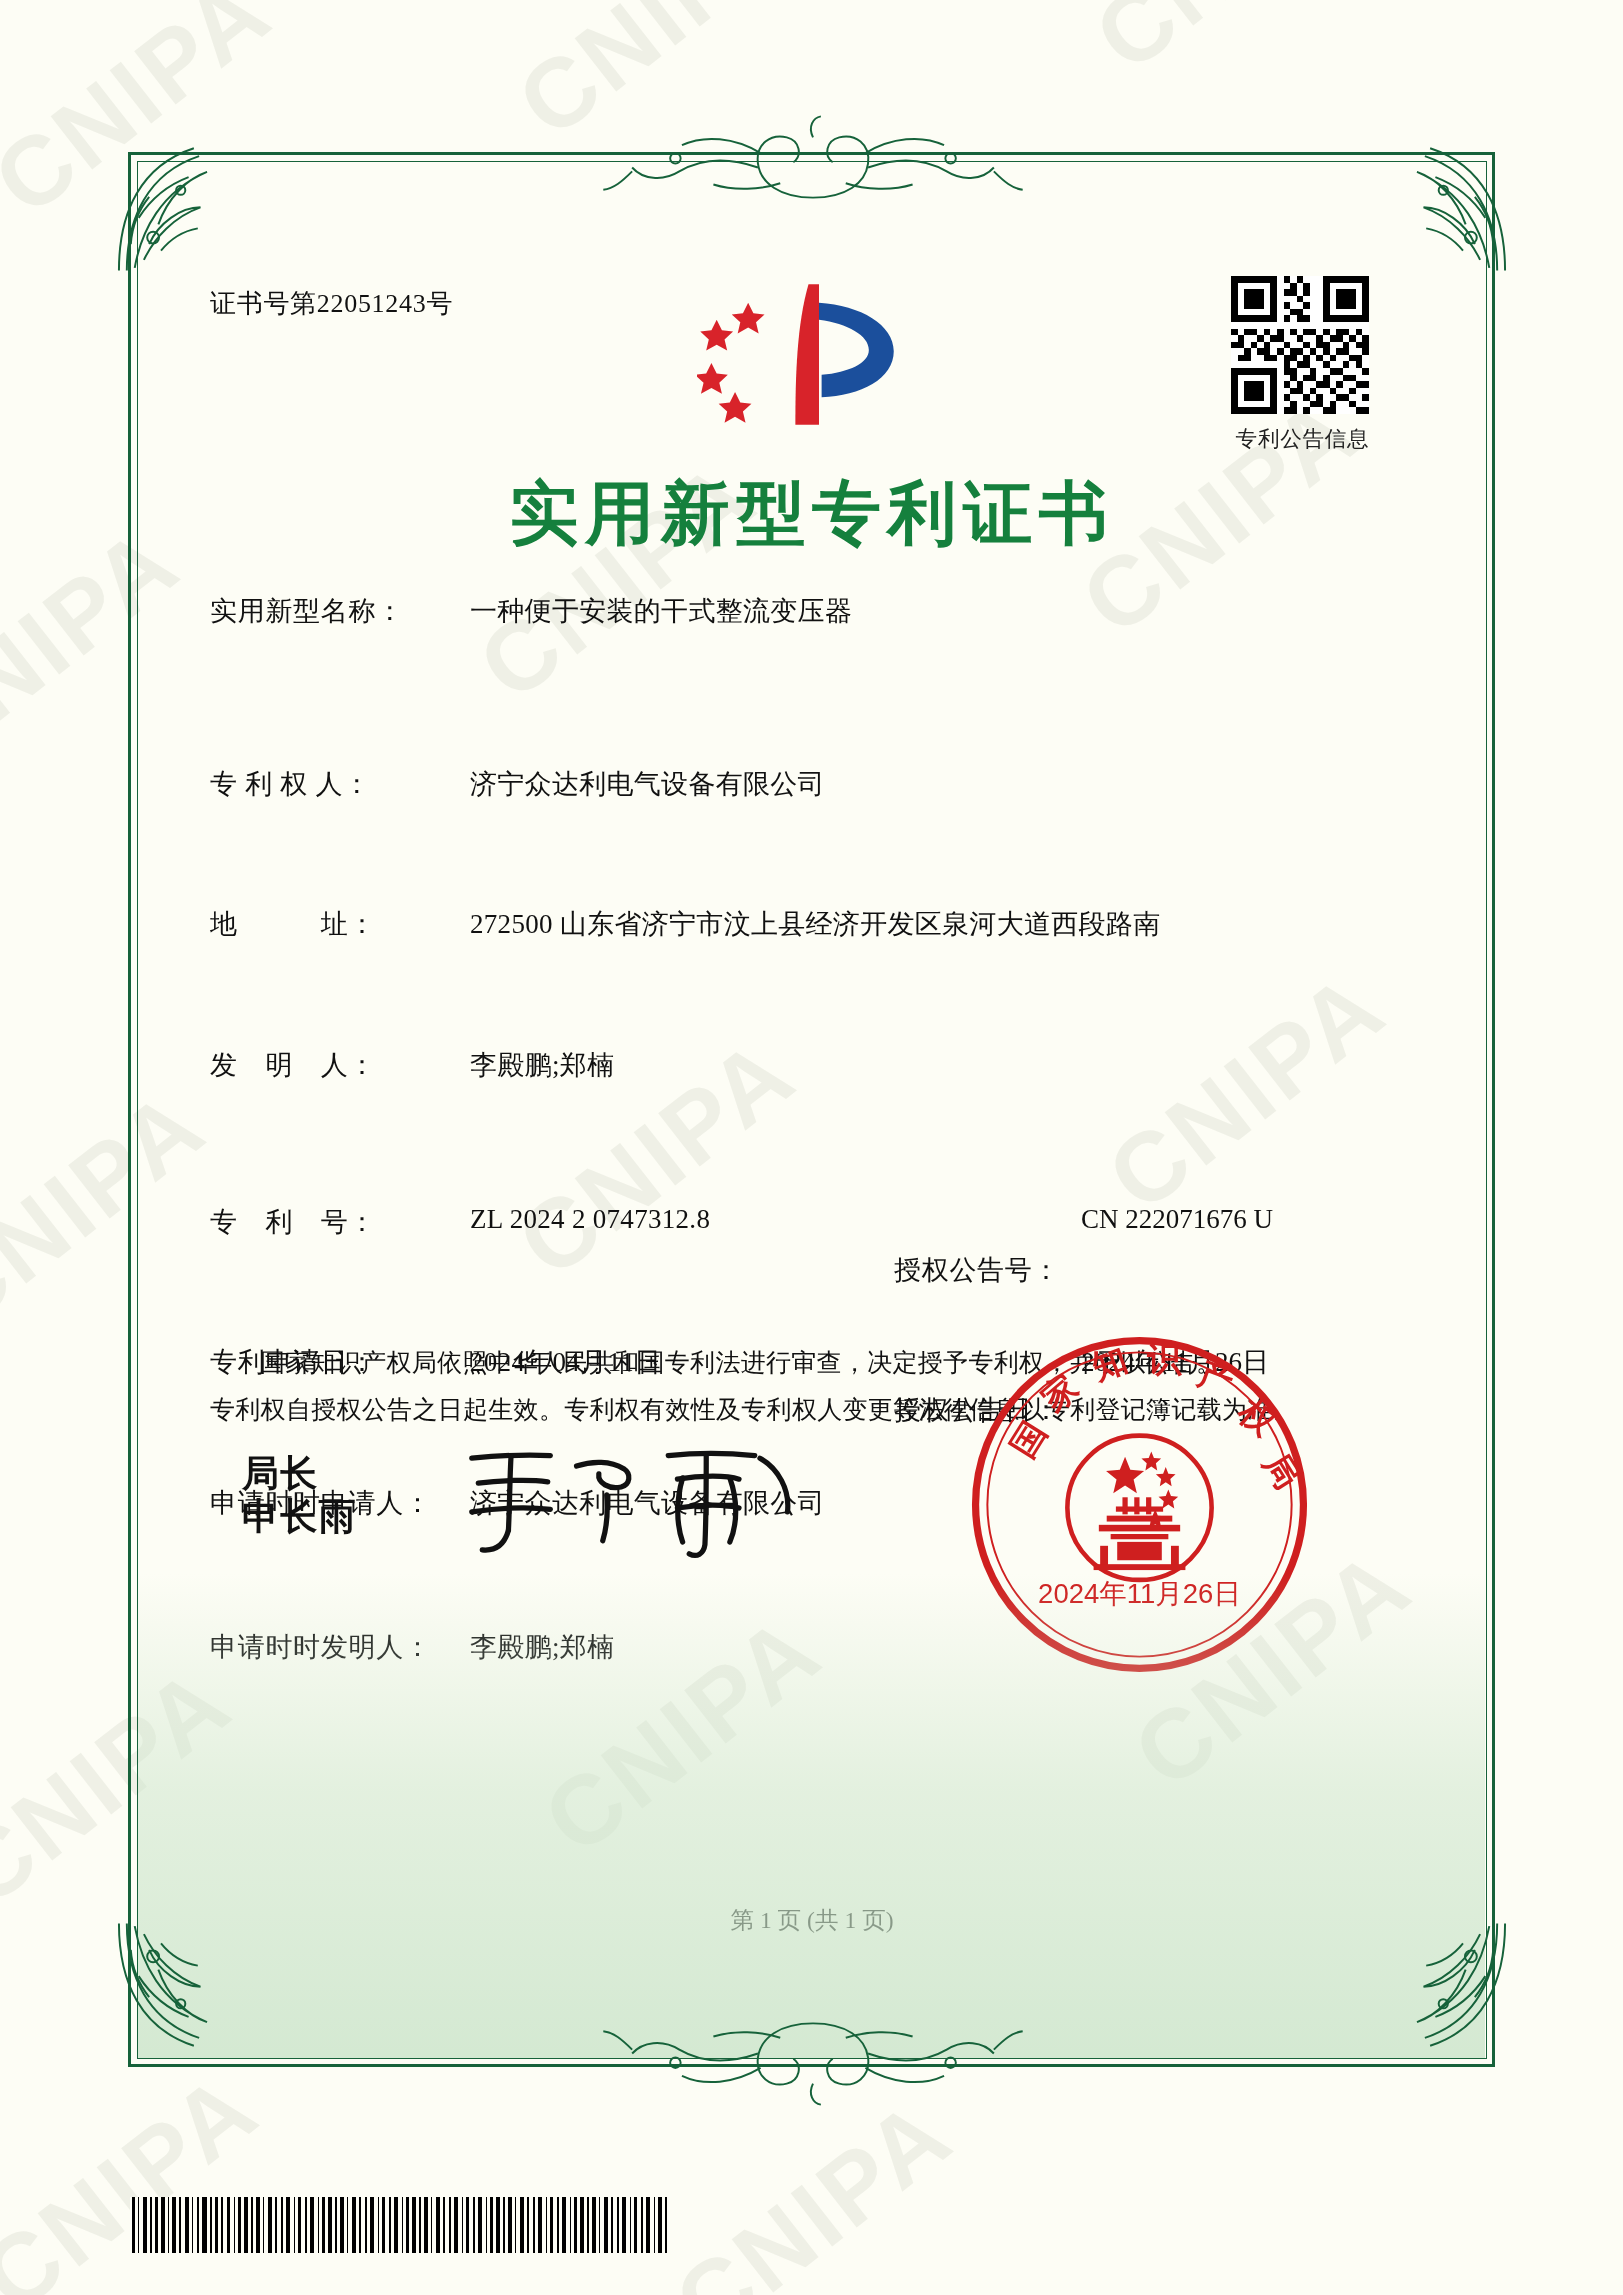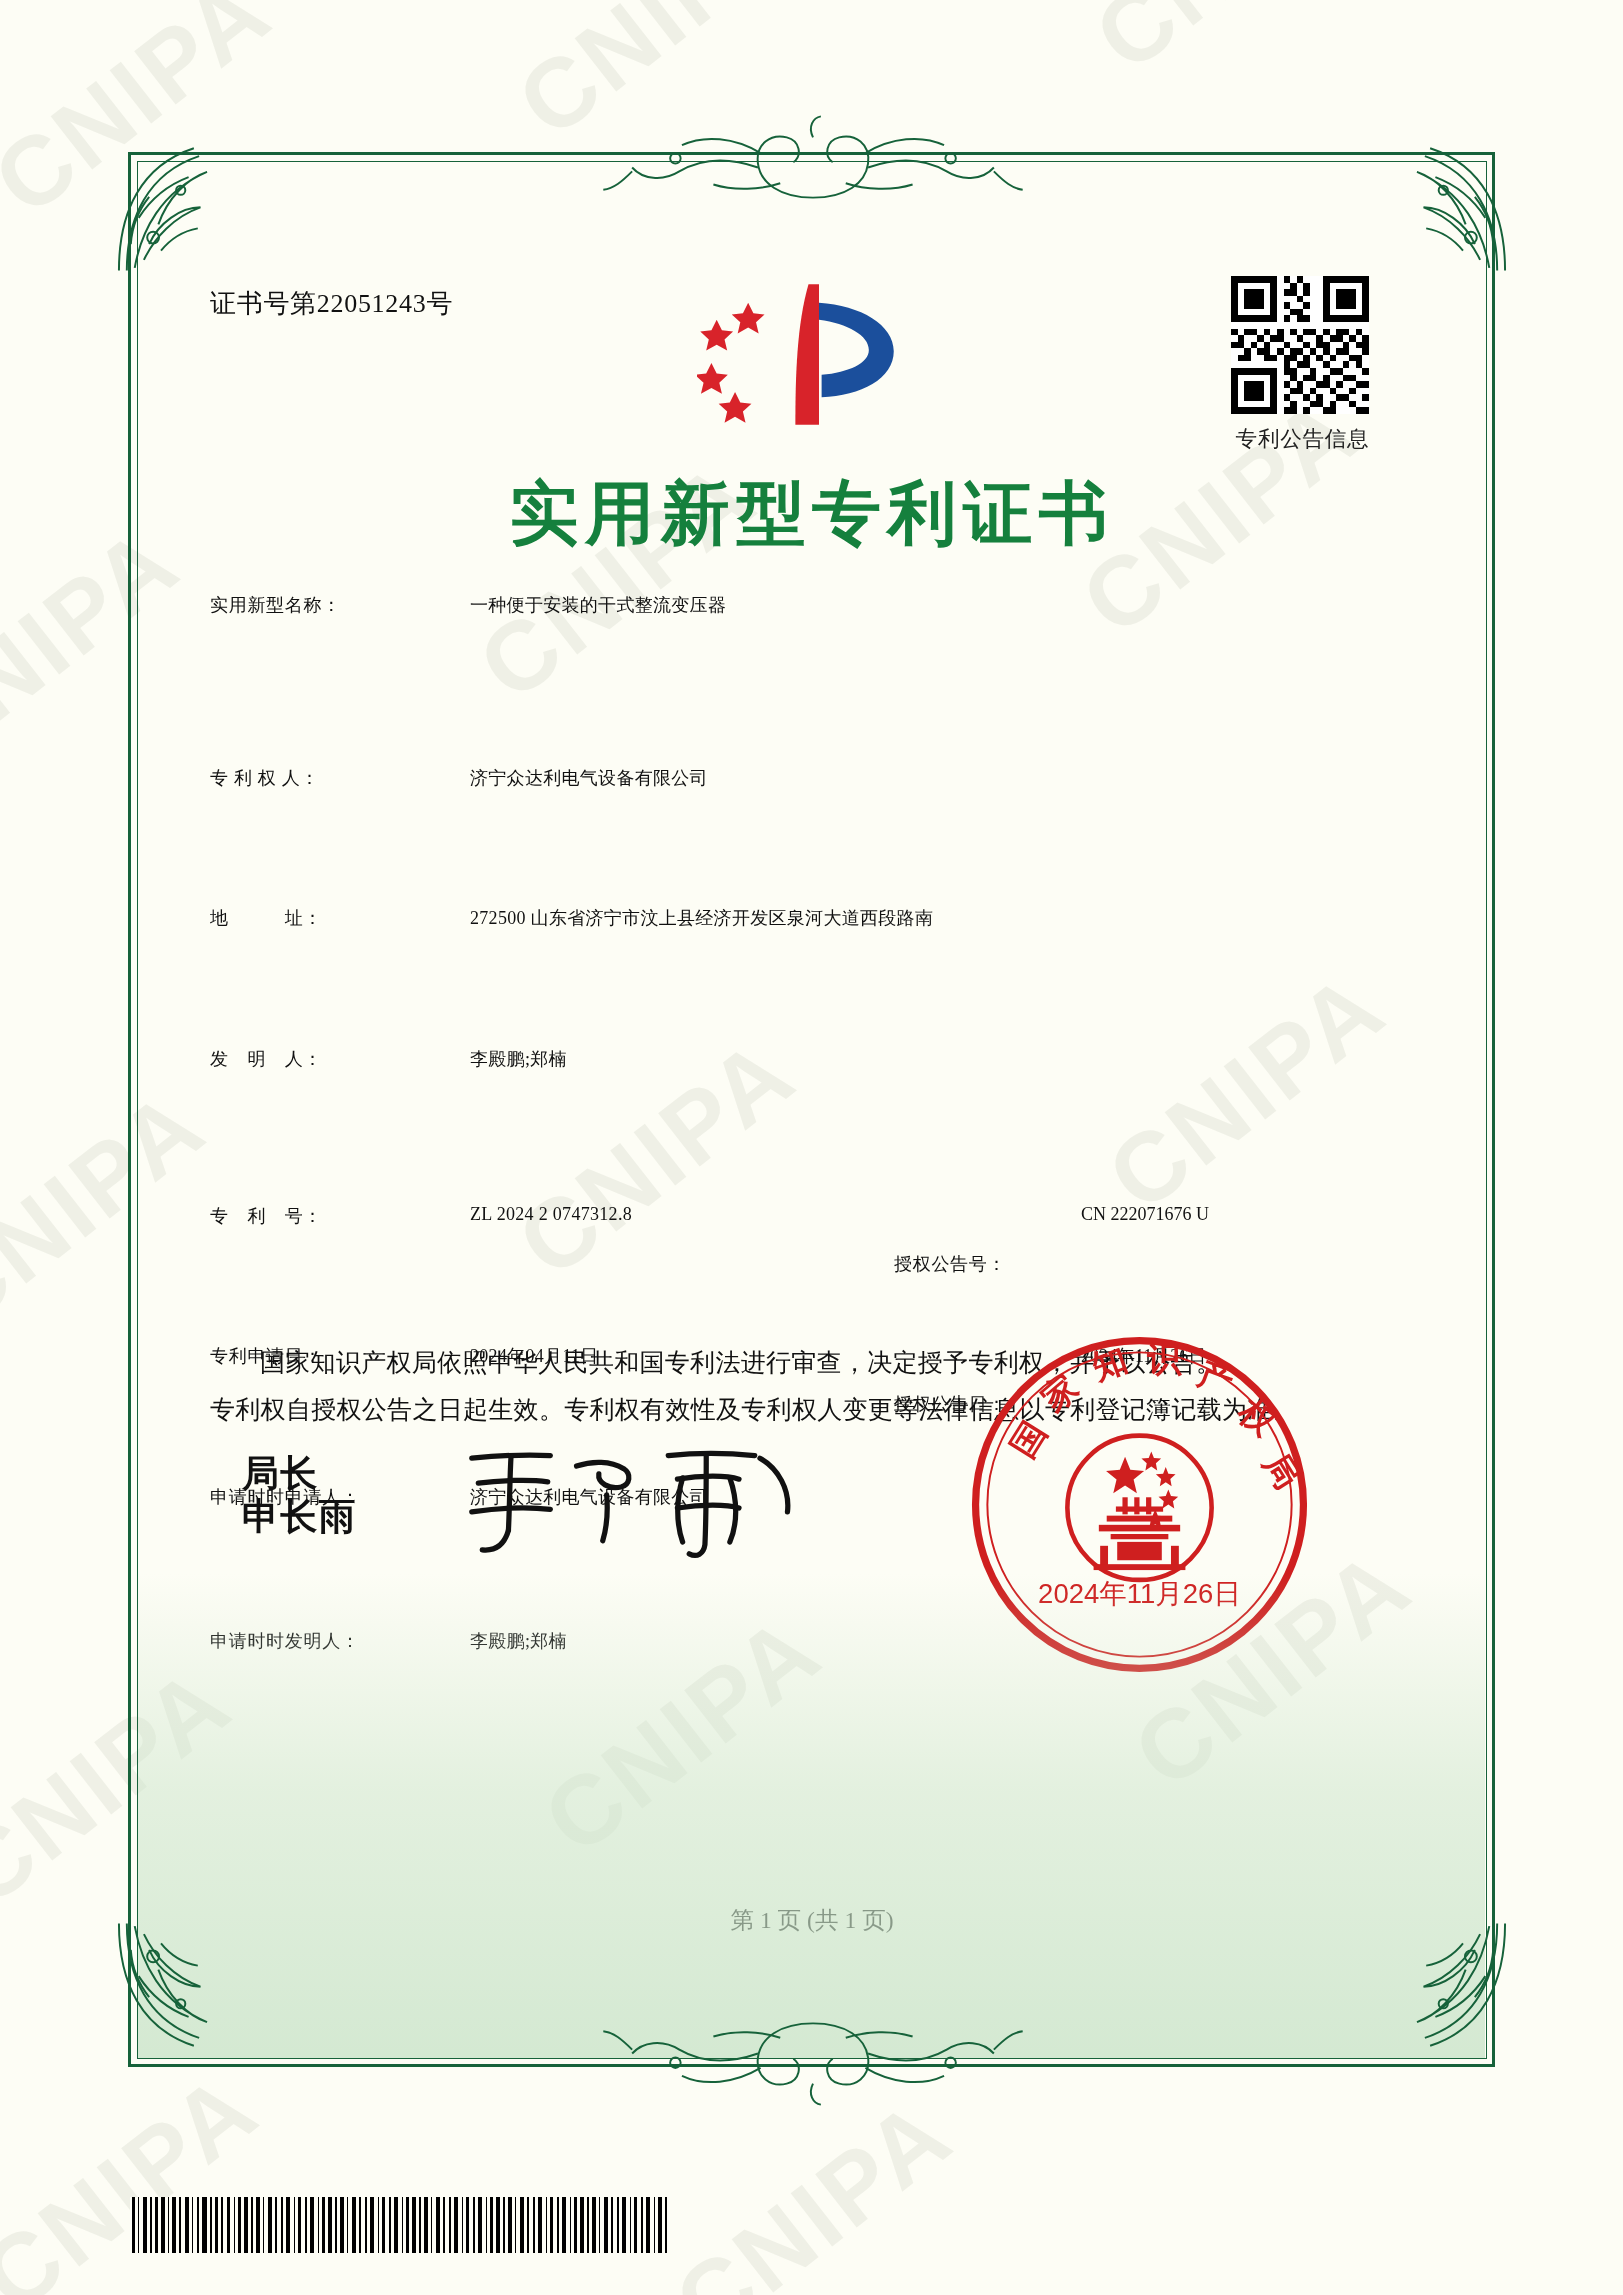--- a/index.html
+++ b/index.html
@@ -151,21 +151,21 @@
 
   .fields {
     position: absolute;
     left: 0;
     top: 432px;
     width: 1350px;
   }
   .row {
     position: relative;
     height: 63px;
-    font-size: 18px;
+    font-size: 27px;
     color: #111;
   }
   .lbl {
     position: absolute;
     left: 73px;
     white-space: nowrap;
     letter-spacing: 0.7px;
   }
   .val {
     position: absolute;

